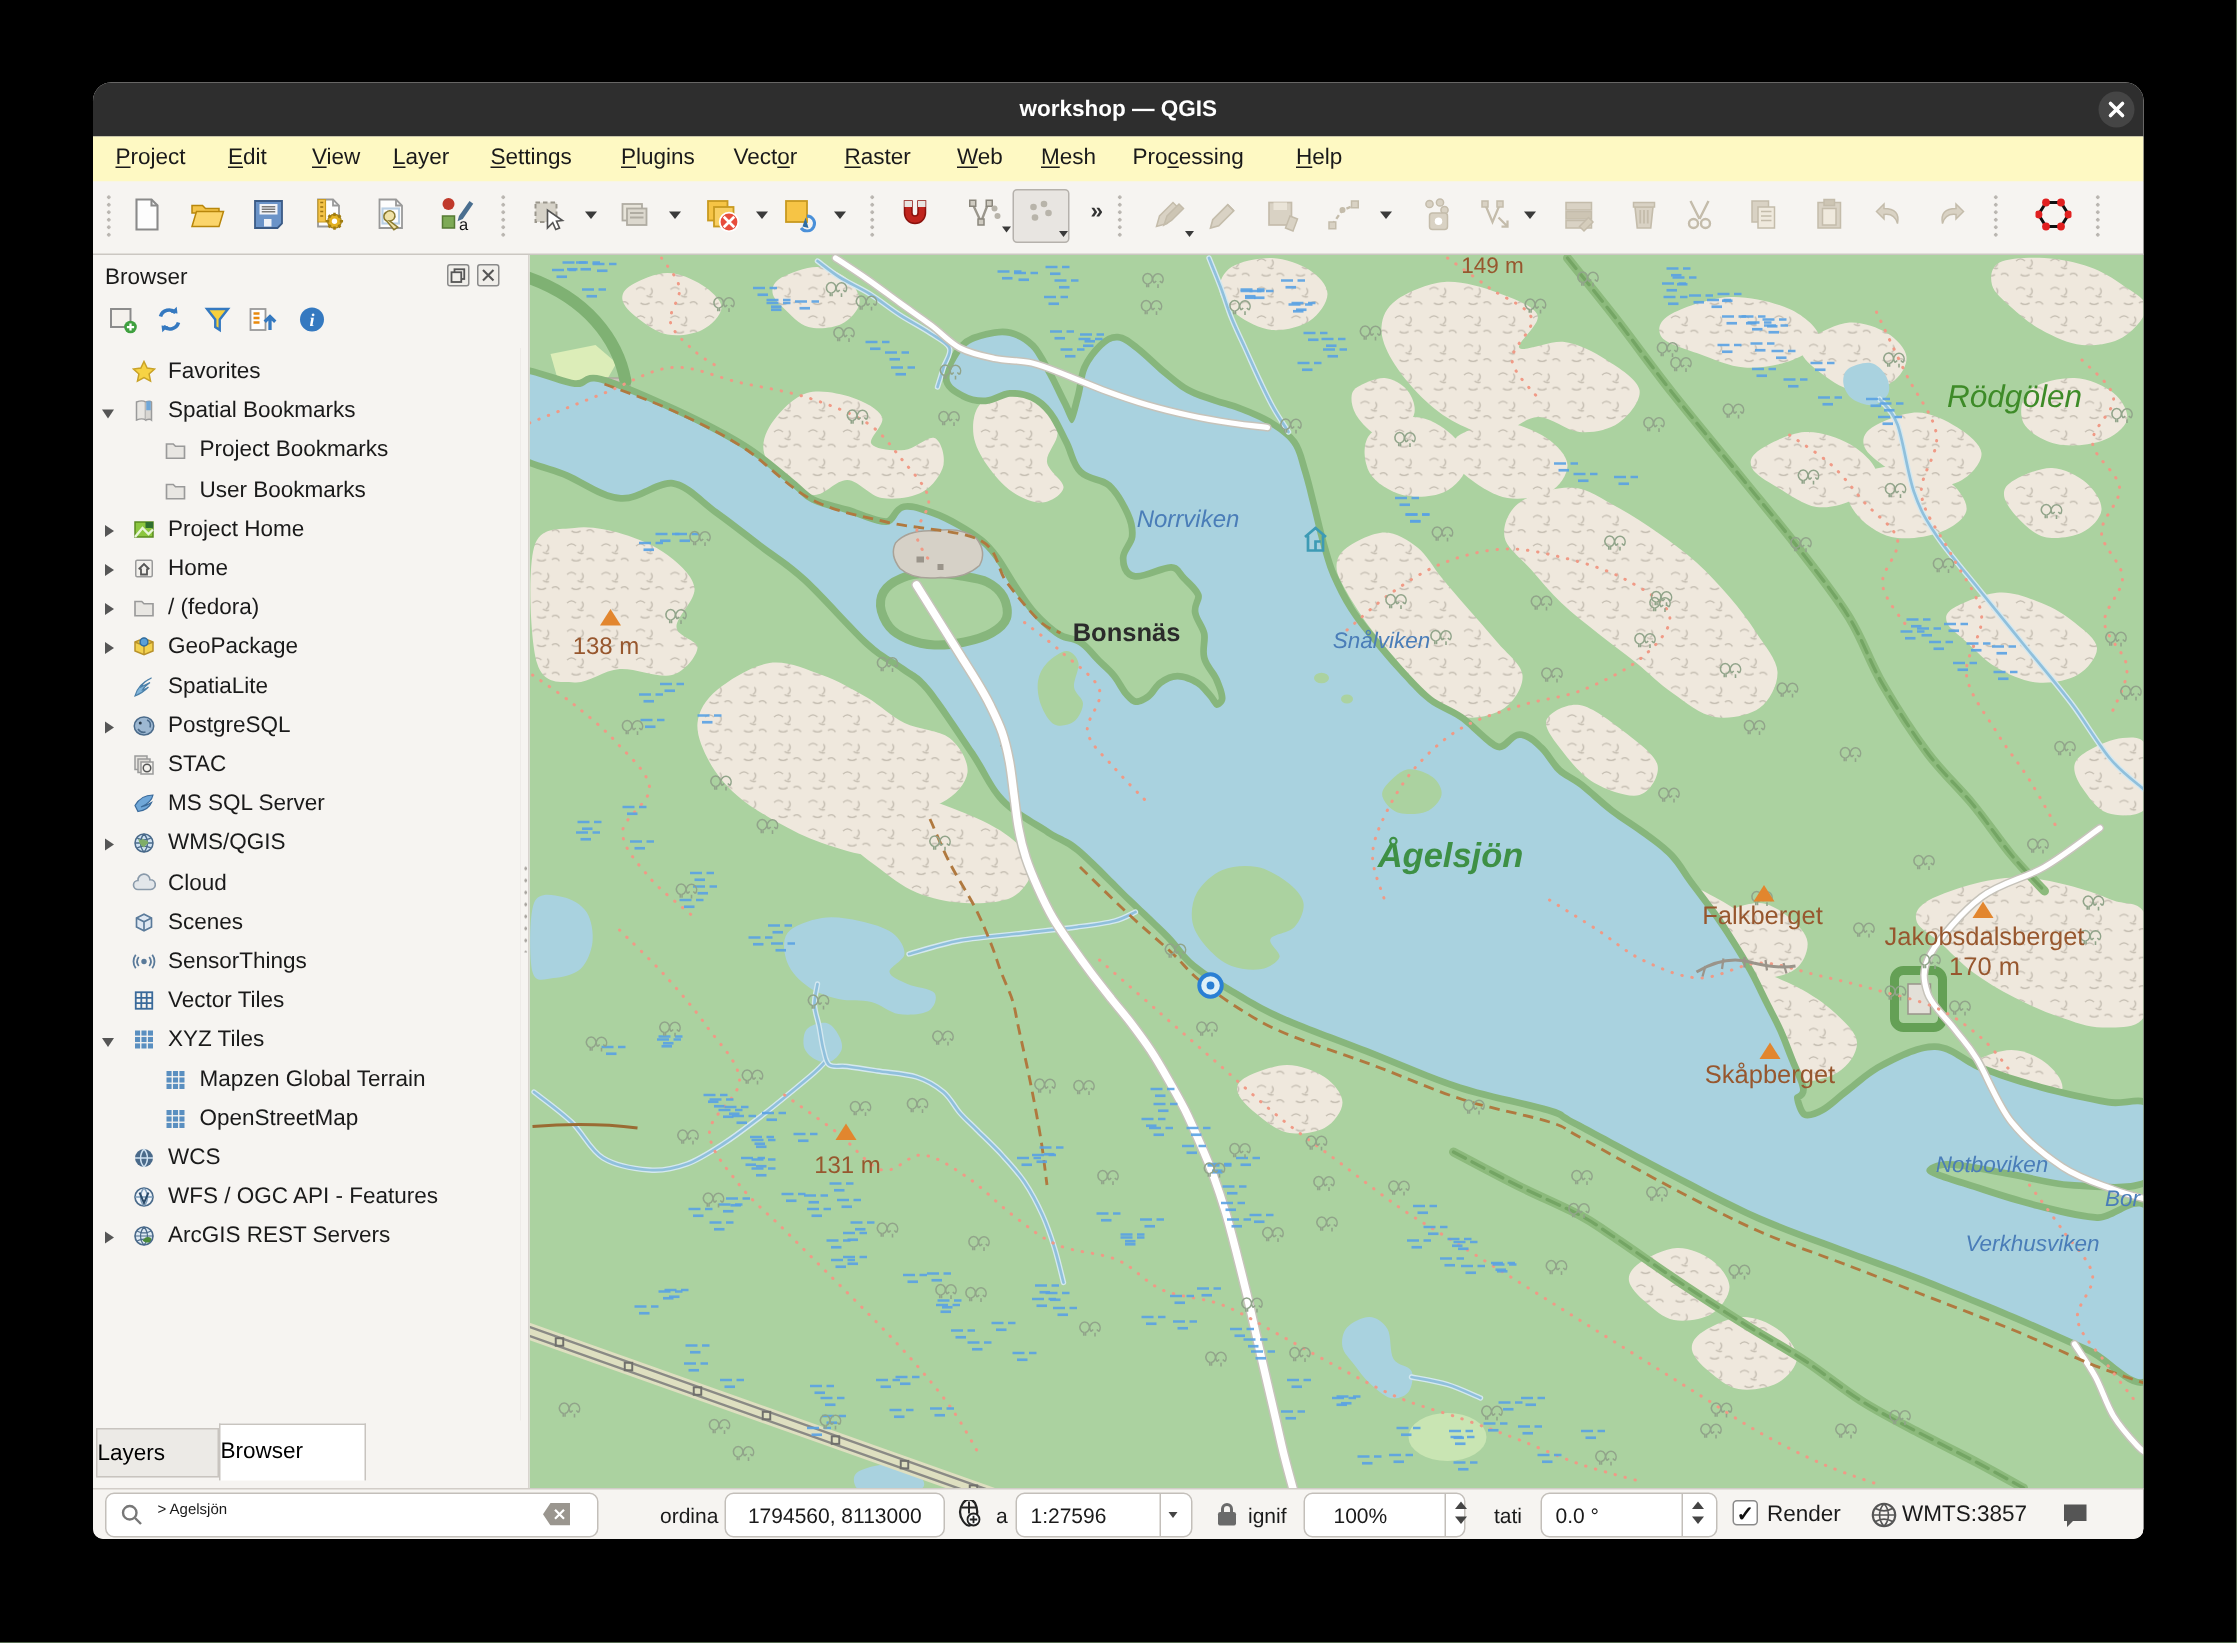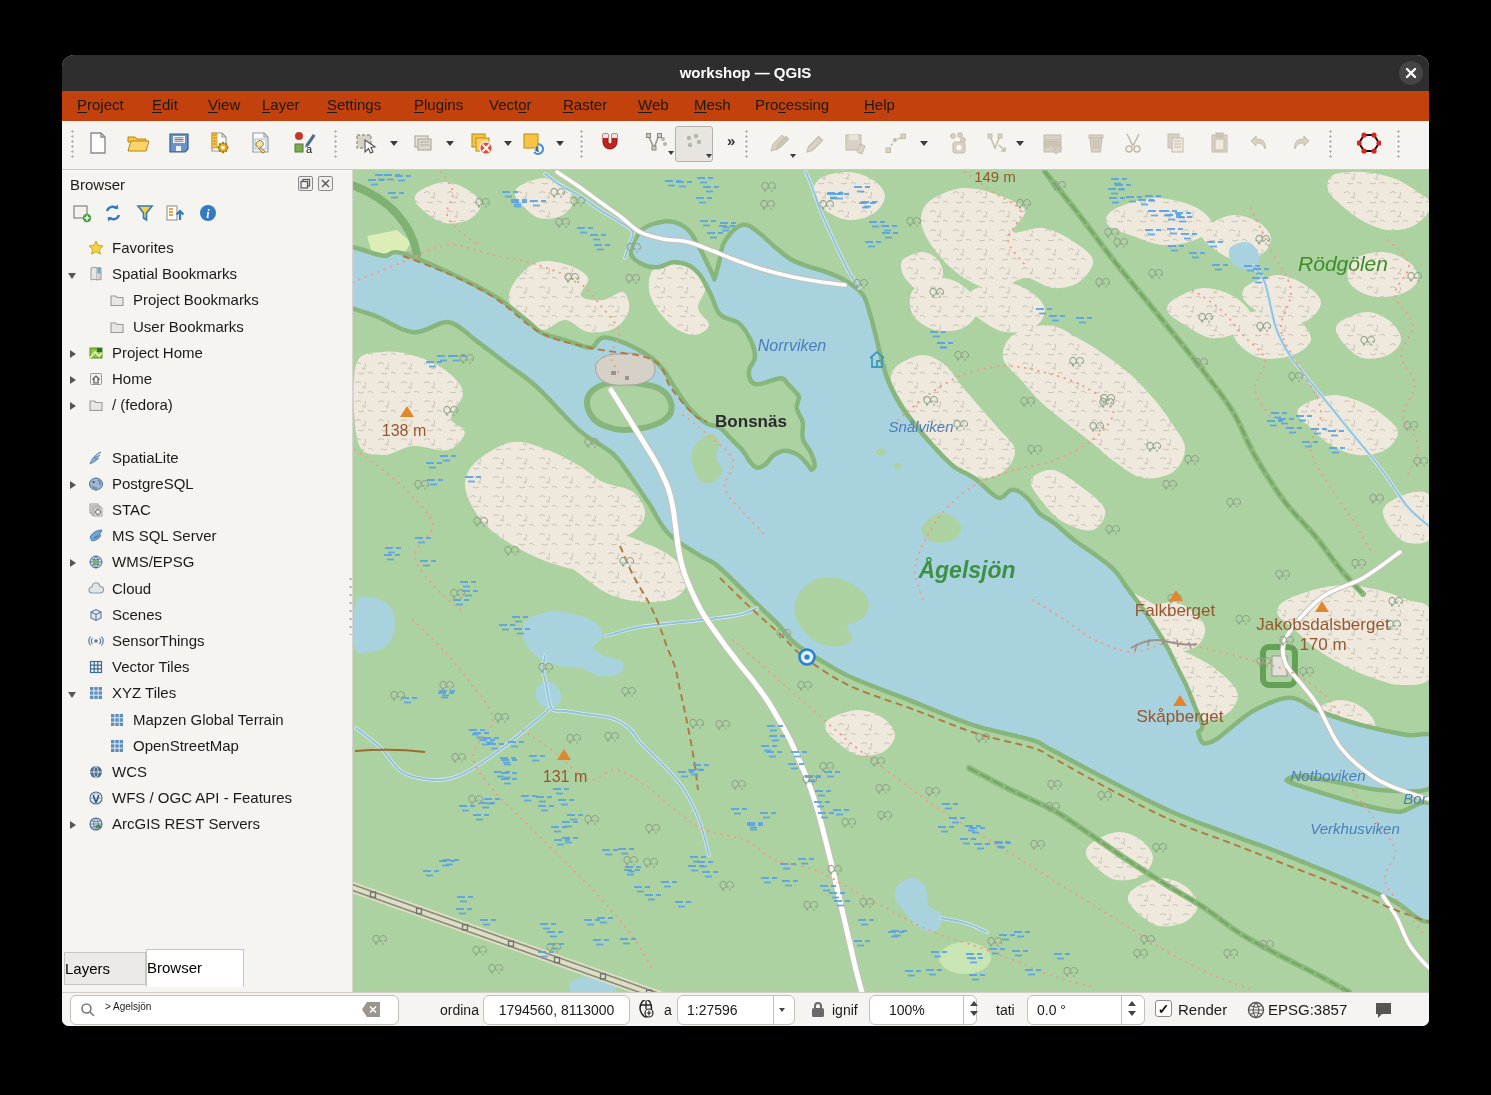--- a/index.html
+++ b/index.html
@@ -1,19 +1,19 @@
 <!DOCTYPE html>
 <html><head><meta charset="utf-8"><style>
 *{margin:0;padding:0;box-sizing:border-box}
 body{width:1491px;height:1095px;background:#000;font-family:"Liberation Sans",sans-serif;position:relative;overflow:hidden}
 .win{position:absolute;left:62px;top:55px;width:1367px;height:971px;background:#f6f4f1;border-radius:12px 12px 7px 7px;overflow:hidden}
 .tbar{position:absolute;left:0;top:0;width:100%;height:36px;background:#2e2e2e}
 .tbar .title{position:absolute;left:0;right:0;top:9px;text-align:center;color:#fff;font-size:15px;font-weight:bold}
 .closeb{position:absolute;right:6px;top:6px;width:24px;height:24px;border-radius:50%;background:#454545}
-.menus{position:absolute;left:0;top:36px;width:100%;height:30px;background:#c2410c}
+.menus{position:absolute;left:0;top:36px;width:100%;height:30px;background:#fef9c3}
 .menus span{position:absolute;top:5px;font-size:15px;color:#1a1a1a}
 .menus u{text-decoration:underline;text-underline-offset:2px}
 .tools{position:absolute;left:0;top:66px;width:100%;height:49px;background:#f6f4f1;border-bottom:1px solid #cbc7c2}
 .ti{position:absolute;top:10px;width:24px;height:24px}
 .tsep{position:absolute;top:8px;width:5px;height:30px;background-image:radial-gradient(circle,#b9b5b0 1px,transparent 1.1px);background-size:5px 5px}
 .darr{position:absolute;top:20px;width:0;height:0;border-left:4.5px solid transparent;border-right:4.5px solid transparent;border-top:5.5px solid #3a3a3a}
 .sarr{position:absolute;width:0;height:0;border-left:3.5px solid transparent;border-right:3.5px solid transparent;border-top:4.5px solid #3a3a3a}
 .panel{position:absolute;left:0;top:115px;width:291px;bottom:34px;background:#f6f4f1}
 .ptitle{position:absolute;left:8px;top:6px;font-size:15px;color:#1a1a1a}
 .pbtn{position:absolute;top:6px;width:15px;height:15px;border:1px solid #8a8a8a;border-radius:2px;font-size:9px;line-height:13px;text-align:center;color:#555;background:#f0eeea}
@@ -297,20 +297,29 @@
             </svg></div>
 <span style="position:absolute;left:50px;top:2px">Home</span>
 </div>
 <div class="row" style="left:0;top:162.2px;width:100%">
 <div class="exp expR" style="left:8px"></div>
 <div class="ic" style="left:26px"><svg width="16" height="16" viewBox="0 0 16 16" xmlns="http://www.w3.org/2000/svg">
               <path d="M2,4 h4.5 l1.5,1.5 h6 v8 h-12 Z" fill="#e8e6e2" stroke="#9a9a9a" stroke-width="1.1"></path>
             </svg></div>
 <span style="position:absolute;left:50px;top:2px">/ (fedora)</span>
 </div>
+<div class="row" style="left:0;top:188.39999999999998px;width:100%">
+<div class="exp expR" style="left:8px"></div>
+<div class="ic" style="left:26px"><svg width="16" height="16" viewBox="0 0 16 16" xmlns="http://www.w3.org/2000/svg">
+              <path d="M2,5 l6,-2.5 6,2.5 v6 l-6,2.5 -6,-2.5 Z" fill="#f2d14f" stroke="#b8912a" stroke-width="1"></path>
+              <path d="M2,5 l6,2.5 6,-2.5 M8,7.5 v6" fill="none" stroke="#b8912a" stroke-width="1"></path>
+              <circle cx="8" cy="5" r="2.6" fill="#5aa0d8" stroke="#2e6da4"></circle>
+            </svg></div>
+<span style="position:absolute;left:50px;top:2px">GeoPackage</span>
+</div>
 <div class="row" style="left:0;top:214.59999999999997px;width:100%">
 <div class="ic" style="left:26px"><svg width="16" height="16" viewBox="0 0 16 16" xmlns="http://www.w3.org/2000/svg">
               <path d="M2,14 Q4,6 13,2 Q8,4 6,8 Q10,6 12,5 Q8,8 7,10 Q10,9 11,8 Q7,12 2,14 Z" fill="#7fb3d8" stroke="#4a7fa8" stroke-width="0.8"></path>
             </svg></div>
 <span style="position:absolute;left:50px;top:2px">SpatiaLite</span>
 </div>
 <div class="row" style="left:0;top:240.79999999999995px;width:100%">
 <div class="exp expR" style="left:8px"></div>
 <div class="ic" style="left:26px"><svg width="16" height="16" viewBox="0 0 16 16" xmlns="http://www.w3.org/2000/svg">
               <ellipse cx="8" cy="8" rx="6.5" ry="6" fill="#9db8d2" stroke="#4a6a8a"></ellipse>
@@ -334,21 +343,21 @@
             </svg></div>
 <span style="position:absolute;left:50px;top:2px">MS SQL Server</span>
 </div>
 <div class="row" style="left:0;top:319.3999999999999px;width:100%">
 <div class="exp expR" style="left:8px"></div>
 <div class="ic" style="left:26px"><svg width="16" height="16" viewBox="0 0 16 16" xmlns="http://www.w3.org/2000/svg">
               <circle cx="8" cy="8" r="6" fill="#cfe2f2" stroke="#4a6a8a" stroke-width="1"></circle>
               <path d="M2,8 h12 M8,2 a9,9 0 0 1 0,12 M8,2 a9,9 0 0 0 0,12 M3.5,4.8 a10,10 0 0 0 9,0 M3.5,11.2 a10,10 0 0 1 9,0" fill="none" stroke="#4a6a8a" stroke-width="0.9"></path>
               <path d="M4,5 q2,2 3,0 q2,2 3,1 l1,2 q-2,1 -3,3 q-2,-1 -3,-3 Z" fill="#7fae68" stroke="none"></path>
             </svg></div>
-<span style="position:absolute;left:50px;top:2px">WMS/EPSG</span>
+<span style="position:absolute;left:50px;top:2px">WMS/QGIS</span>
 </div>
 <div class="row" style="left:0;top:345.5999999999999px;width:100%">
 <div class="ic" style="left:26px"><svg width="16" height="16" viewBox="0 0 16 16" xmlns="http://www.w3.org/2000/svg">
               <path d="M4,12 a3,3 0 0 1 0,-6 a4,4 0 0 1 8,-0.5 a3,3 0 0 1 0.5,6.5 Z" fill="#e2e6ea" stroke="#8a9aaa" stroke-width="1.1"></path>
             </svg></div>
 <span style="position:absolute;left:50px;top:2px">Cloud</span>
 </div>
 <div class="row" style="left:0;top:371.7999999999999px;width:100%">
 <div class="ic" style="left:26px"><svg width="16" height="16" viewBox="0 0 16 16" xmlns="http://www.w3.org/2000/svg">
               <path d="M3,5 l5,-2.5 5,2.5 v6 l-5,2.5 -5,-2.5 Z" fill="#dfe8f2" stroke="#5a7a9a" stroke-width="1.1"></path>
@@ -948,17 +957,17 @@
 <div class="inp" style="left:965px;top:2px;width:118px;height:30px;line-height:28px;padding-left:9px">0.0 °</div>
 <div style="position:absolute;left:1059px;top:3px;width:24px;height:28px;border-left:1px solid #c3bfba"></div>
 <div style="position:absolute;left:1066px;top:8px;width:0;height:0;border-left:4px solid transparent;border-right:4px solid transparent;border-bottom:5px solid #444"></div>
 <div style="position:absolute;left:1066px;top:18px;width:0;height:0;border-left:4px solid transparent;border-right:4px solid transparent;border-top:5px solid #444"></div>
 <div style="position:absolute;left:1093px;top:7px;width:17px;height:17px;background:#fff;border:1px solid #8a8a8a;border-radius:3px;color:#111;font-size:14px;font-weight:bold;text-align:center;line-height:16px">✓</div>
 <div style="position:absolute;left:1116px;top:8px;font-size:15px;color:#1a1a1a">Render</div>
 <svg style="position:absolute;left:1185px;top:8px" width="18" height="18" viewBox="0 0 18 18">
         <circle cx="9" cy="9" r="7.5" fill="none" stroke="#555" stroke-width="1.4"></circle>
         <path d="M1.5,9 h15 M9,1.5 a11,11 0 0 1 0,15 M9,1.5 a11,11 0 0 0 0,15 M3,4.5 a12,12 0 0 0 12,0 M3,13.5 a12,12 0 0 1 12,0" fill="none" stroke="#555" stroke-width="1.1"></path>
       </svg>
-<div style="position:absolute;left:1206px;top:8px;font-size:15px;color:#1a1a1a">EPSG:3857</div>
+<div style="position:absolute;left:1206px;top:8px;font-size:15px;color:#1a1a1a">WMTS:3857</div>
 <svg style="position:absolute;left:1312px;top:8px" width="19" height="18" viewBox="0 0 19 18">
         <path d="M2,2 h15 v11 h-9 l-4,4 v-4 h-2 Z" fill="#555"></path>
       </svg>
 </div>
 </div>
 </body></html>

